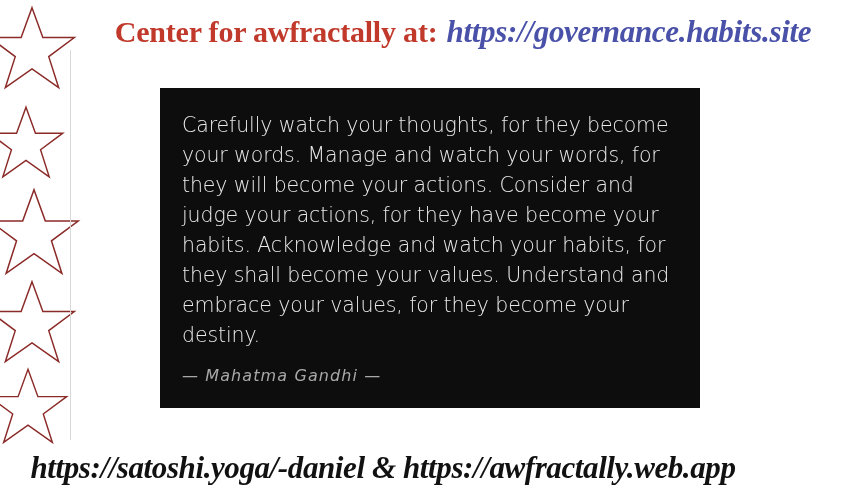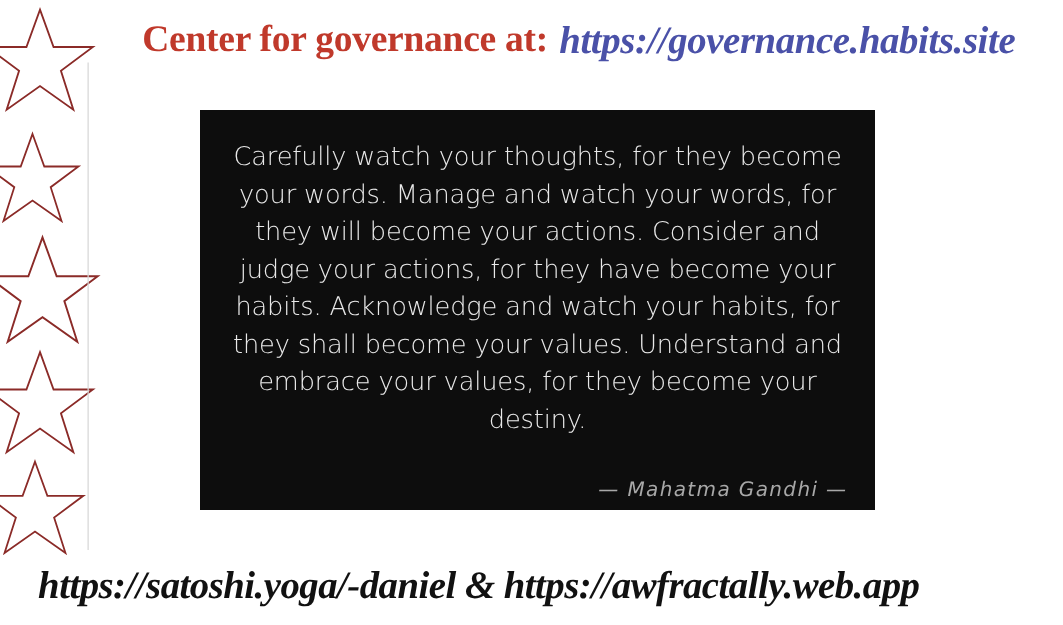--- a/index.html
+++ b/index.html
@@ -78,36 +78,35 @@
     background: #0d0d0d;
     display: flex;
     flex-direction: column;
     align-items: center;
     justify-content: flex-start;
     box-sizing: border-box;
     padding: 22px 22px 0 22px;
   }
   #quote-text {
     width: 100%;
-    text-align: center;
     color: #e9e9e9;
     font-family: "DejaVu Sans", "Liberation Sans", sans-serif;
     font-size: 20.5px;
     font-weight: 300;
     line-height: 30px;
     letter-spacing: -0.1px;
   }
   #quote-attribution {
-    margin-top: 32px;
+    margin-top: 16px;
     color: #a8a8a8;
     font-family: "DejaVu Sans", "Liberation Sans", sans-serif;
     font-style: italic;
     font-size: 16px;
     letter-spacing: 1.1px;
-    text-align: right;
+    text-align: left;
     width: 100%;
   }
 
   
   #footer-banner {
     position: absolute;
     left: 0;
     top: 440px;
     width: 766px;
     height: 56px;
@@ -160,21 +159,21 @@
       <svg width="84" height="84" viewBox="0 0 100 100" aria-hidden="true">
         <polygon points="50,4 61.8,36.5 96,36.5 68.2,57.2 79,91 50,70.5 21,91 31.8,57.2 4,36.5 38.2,36.5" fill="none" stroke="#8b2b28" stroke-width="1.7"></polygon>
       </svg>
     </div>
 
   </div>
 
   <div id="divider-line"></div>
 
   <div id="header-banner">
-    <span id="header-title">Center for governance at:</span>
+    <span id="header-title">Center for awfractally at:</span>
     <span id="header-url">https://governance.habits.site</span>
   </div>
 
   <div id="quote-card">
     <div id="quote-text">Carefully watch your thoughts, for they become your words. Manage and watch your words, for they will become your actions. Consider and judge your actions, for they have become your habits. Acknowledge and watch your habits, for they shall become your values. Understand and embrace your values, for they become your destiny.</div>
     <div id="quote-attribution">—  Mahatma Gandhi  —</div>
   </div>
 
   <div id="footer-banner">
     <span id="footer-text">https://satoshi.yoga/-daniel &amp; https://awfractally.web.app</span>

